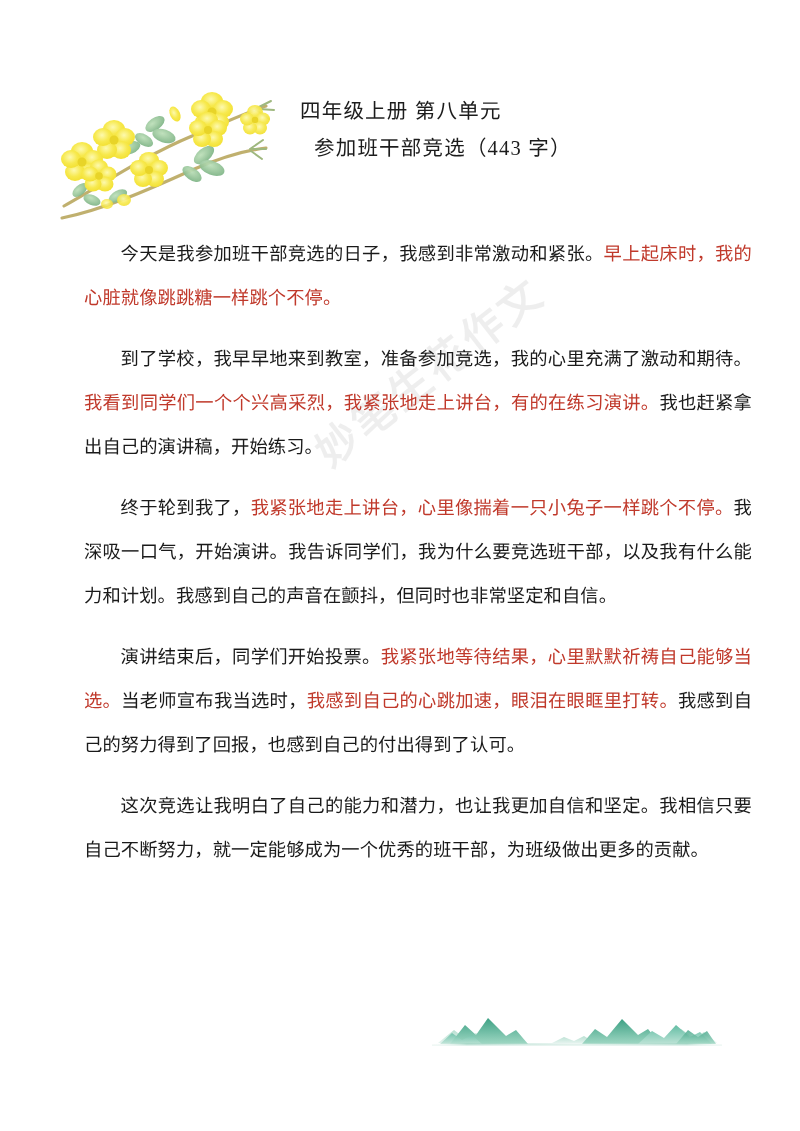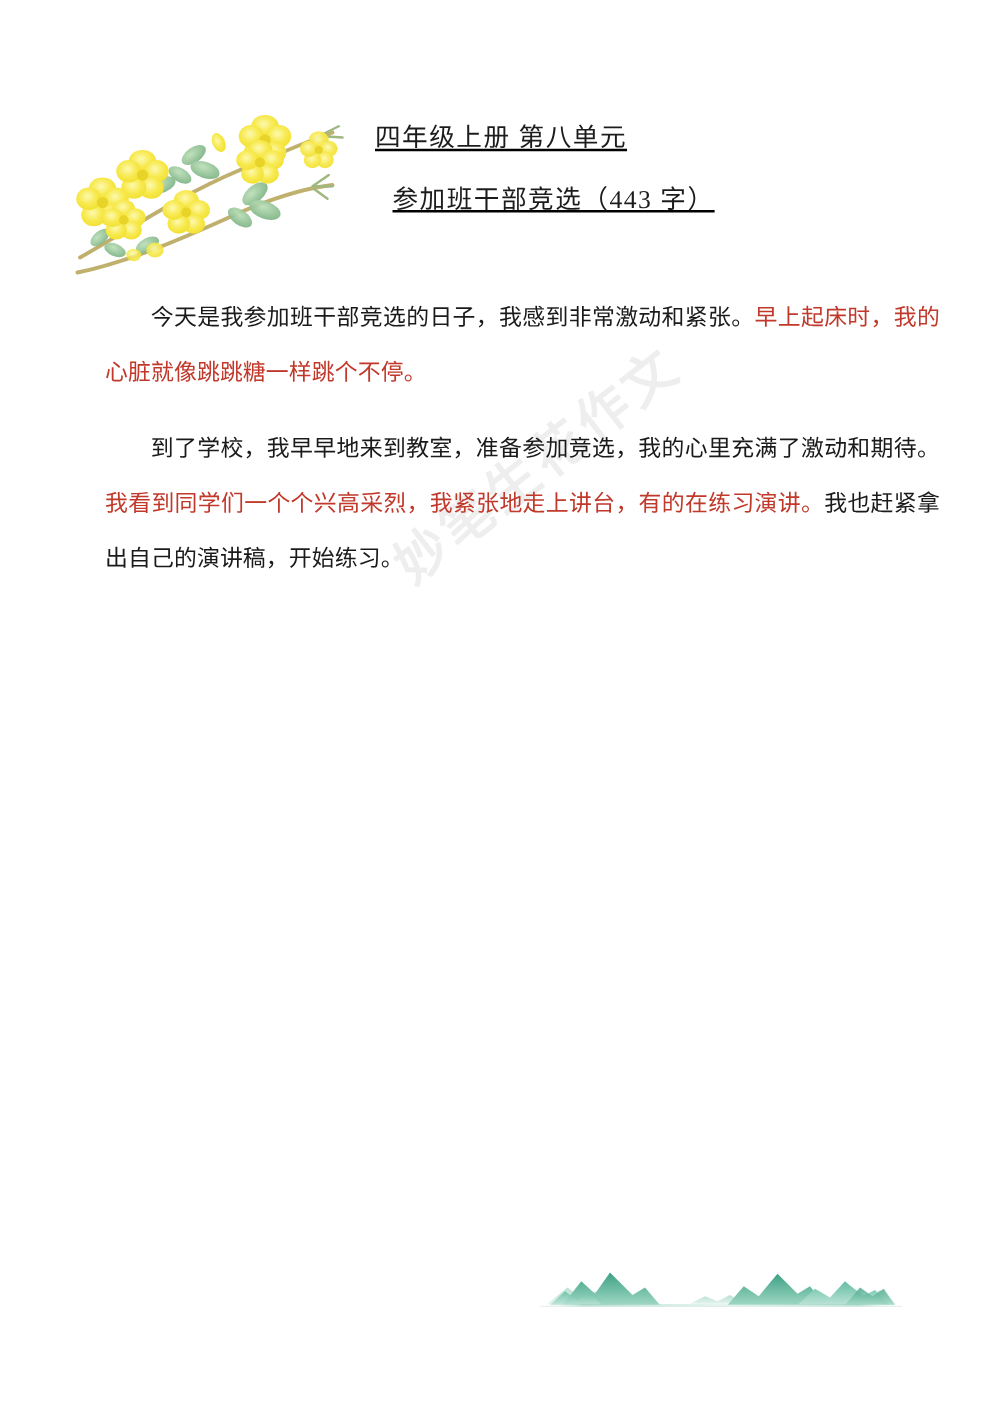--- a/index.html
+++ b/index.html
@@ -60,35 +60,34 @@
     top: 78px;
     width: 235px;
     height: 145px;
   }
 
   .title-block {
     position: absolute;
     left: 300px;
     top: 96px;
     z-index: 3;
-    text-decoration: underline;
   }
   .title-line1 {
     font-size: 20.5px;
     color: #1c1c1c;
     letter-spacing: 1.2px;
     line-height: 1.5;
     white-space: nowrap;
   }
   .title-line2 {
     font-size: 20.5px;
     color: #1c1c1c;
     letter-spacing: 1.2px;
     line-height: 1.5;
-    margin-top: 18px;
+    margin-top: 6px;
     margin-left: 14px;
     white-space: nowrap;
   }
 
   
   .article {
     position: absolute;
     left: 84px;
     top: 232px;
     width: 668px;
@@ -254,20 +253,23 @@
 
     <div class="title-block">
       <div class="title-line1">四年级上册 第八单元</div>
       <div class="title-line2">参加班干部竞选（443 字）</div>
     </div>
   </div>
 
   <div class="article">
       <p class="para"><span>今天是我参加班干部竞选的日子，我感到非常激动和紧张。</span><span class="red">早上起床时，我的心脏就像跳跳糖一样跳个不停。</span></p>
       <p class="para"><span>到了学校，我早早地来到教室，准备参加竞选，我的心里充满了激动和期待。</span><span class="red">我看到同学们一个个兴高采烈，我紧张地走上讲台，有的在练习演讲。</span><span>我也赶紧拿出自己的演讲稿，开始练习。</span></p>
+      <p class="para"><span>终于轮到我了，</span><span class="red">我紧张地走上讲台，心里像揣着一只小兔子一样跳个不停。</span><span>我深吸一口气，开始演讲。我告诉同学们，我为什么要竞选班干部，以及我有什么能力和计划。我感到自己的声音在颤抖，但同时也非常坚定和自信。</span></p>
+      <p class="para"><span>演讲结束后，同学们开始投票。</span><span class="red">我紧张地等待结果，心里默默祈祷自己能够当选。</span><span>当老师宣布我当选时，</span><span class="red">我感到自己的心跳加速，眼泪在眼眶里打转。</span><span>我感到自己的努力得到了回报，也感到自己的付出得到了认可。</span></p>
+      <p class="para"><span>这次竞选让我明白了自己的能力和潜力，也让我更加自信和坚定。我相信只要自己不断努力，就一定能够成为一个优秀的班干部，为班级做出更多的贡献。</span></p>
     </div>
 
   <div class="footer-deco">
     <svg width="290" height="52" viewBox="0 0 290 52" xmlns="http://www.w3.org/2000/svg">
       <defs>
         <linearGradient id="mtnDark" x1="0" y1="0" x2="0" y2="1">
           <stop offset="0%" stop-color="#3da184"></stop>
           <stop offset="100%" stop-color="#9fd7c3"></stop>
         </linearGradient>
         <linearGradient id="mtnMid" x1="0" y1="0" x2="0" y2="1">

